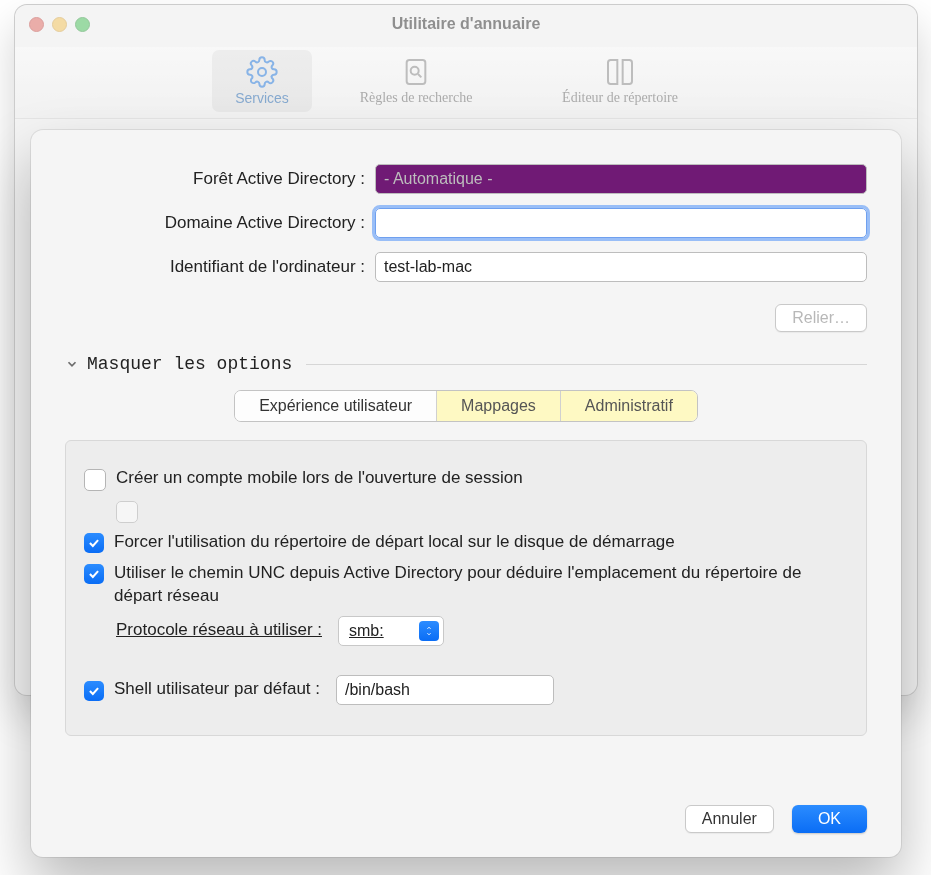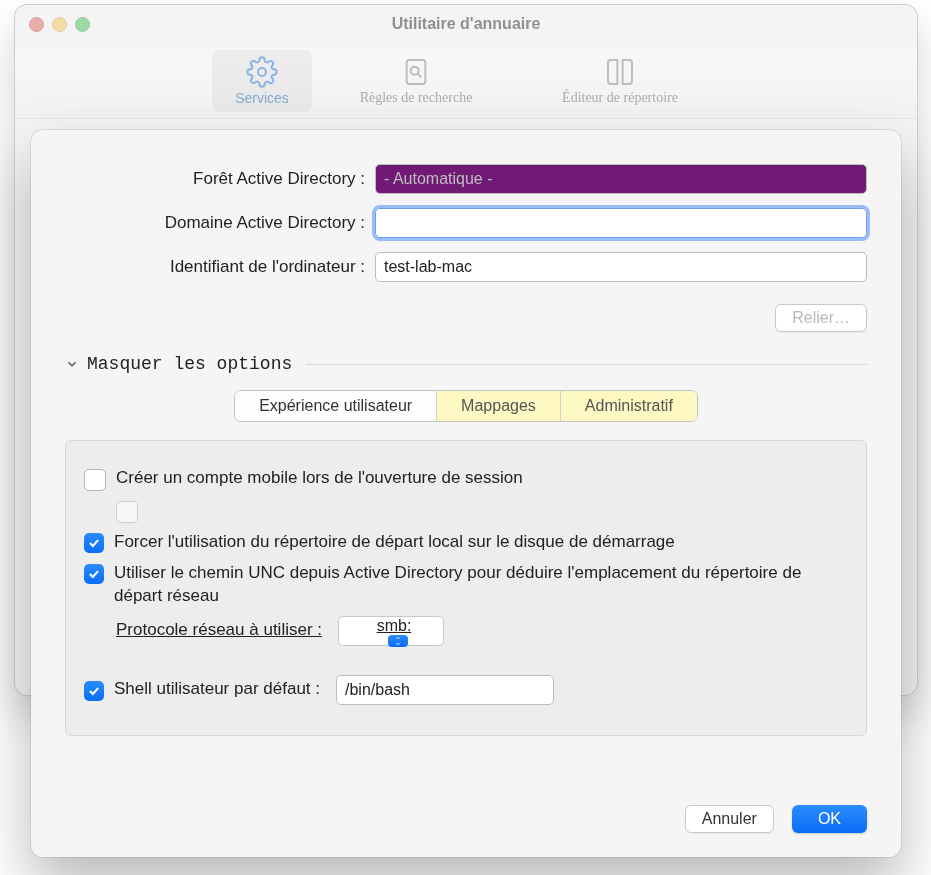--- a/index.html
+++ b/index.html
@@ -102,21 +102,21 @@
     display:flex;align-items:center;justify-content:center;margin-top:2px;
   }
   .chk.on{background:linear-gradient(#2b8cff,#0a6df5);border:none;}
   .chk.on svg{stroke:#fff;}
   .chk.dim{opacity:.55;}
   .chk-lb{font-size:17px;line-height:1.35;}
   .chk-lb.dim{color:#a8a8a8;}
   .inner-field-row{display:flex;align-items:center;gap:16px;margin-left:32px;margin-top:2px;text-decoration:underline;}
   .popup{
     border:1px solid #c8c8c8;border-radius:5px;background:#fff;height:28px;display:flex;align-items:center;
-    padding:0 4px 0 10px;font-size:16px;min-width:90px;justify-content:flex-start;flex-direction:column;
+    padding:0 4px 0 10px;font-size:16px;min-width:90px;justify-content:space-between;
   }
   .popup-arrows{background:linear-gradient(#2b8cff,#0a6df5);border-radius:4px;width:20px;height:20px;display:flex;flex-direction:column;align-items:center;justify-content:center;margin-left:8px;}
   .text-input{
     border:1px solid var(--field-border);border-radius:5px;background:#fff;height:28px;padding:0 8px;font-size:16px;min-width:200px;
     display:flex;align-items:center;
   }
 
   .footer{margin-top:auto;display:flex;justify-content:flex-end;gap:18px;padding-top:20px;}
 
 </style>

